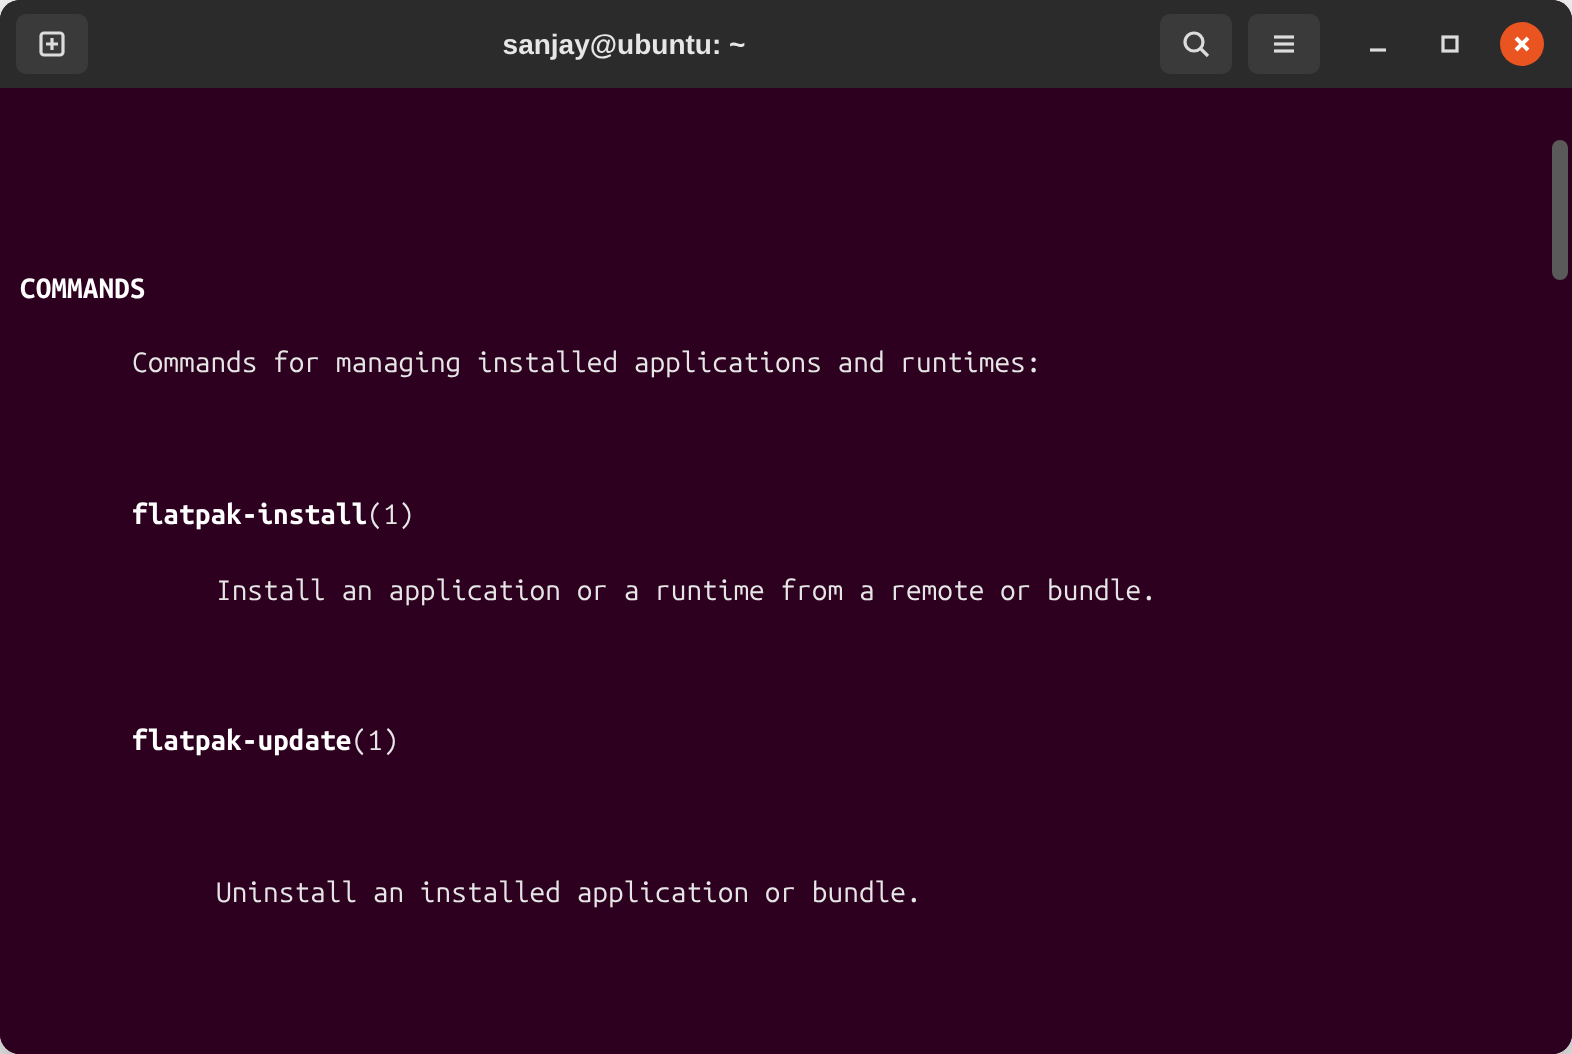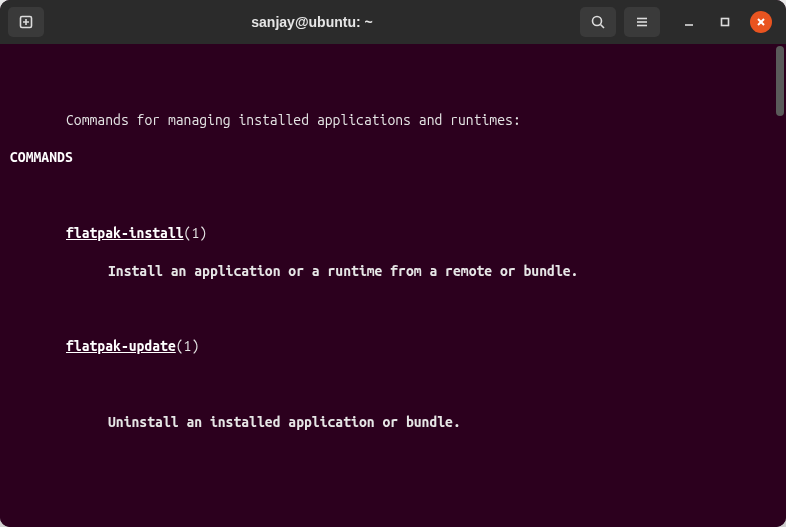--- a/index.html
+++ b/index.html
@@ -17,20 +17,21 @@
     }
     .window {
       width: 786px;
       height: 527px;
       background: #2c001e;
       border-radius: 10px;
       overflow: hidden;
       box-shadow: 0 10px 40px rgba(0,0,0,0.5);
       display: flex;
       flex-direction: column;
+      gap: 24px;
     }
     .titlebar {
       height: 44px;
       background: #2b2b2b;
       display: flex;
       align-items: center;
       padding: 0 8px;
       gap: 8px;
     }
     .titlebar-btn {
@@ -127,25 +128,24 @@
     .man-content {
       white-space: pre;
     }
     .section-header {
       font-weight: bold;
       color: #ffffff;
     }
     .cmd-name {
       font-weight: bold;
       color: #ffffff;
-      text-decoration: underline;
     }
     .indent1 { padding-left: 56px; }
     .indent2 { padding-left: 56px; }
-    .desc-indent { padding-left: 98px; font-weight: bold; }
+    .desc-indent { padding-left: 98px; }
     .line { display: block; }
   </style>
 </head>
 <body>
 
 <div class="window">
   <div class="titlebar">
     <div class="titlebar-btn">
       <svg viewBox="0 0 16 16">
         <rect x="2.5" y="2.5" width="11" height="11" rx="1.5"></rect>
@@ -189,22 +189,22 @@
     </div>
   </div>
 
   <div class="terminal-body">
     <div class="scrollbar-track">
       <div class="scrollbar-thumb"></div>
     </div>
 
     <div class="man-content">
 <span class="line"> </span>
+<span class="line section-header">COMMANDS</span>
 <span class="line indent1">Commands for managing installed applications and runtimes:</span>
-<span class="line section-header">COMMANDS</span>
 <span class="line"> </span>
 <span class="line indent2"><span class="cmd-name">flatpak-install</span><span>(1)</span></span>
 <span class="line desc-indent">Install an application or a runtime from a remote or bundle.</span>
 <span class="line"> </span>
 <span class="line indent2"><span class="cmd-name">flatpak-update</span><span>(1)</span></span>
 <span class="line"> </span>
 <span class="line desc-indent">Uninstall an installed application or bundle.</span>
 <span class="line"> </span>
 
 

